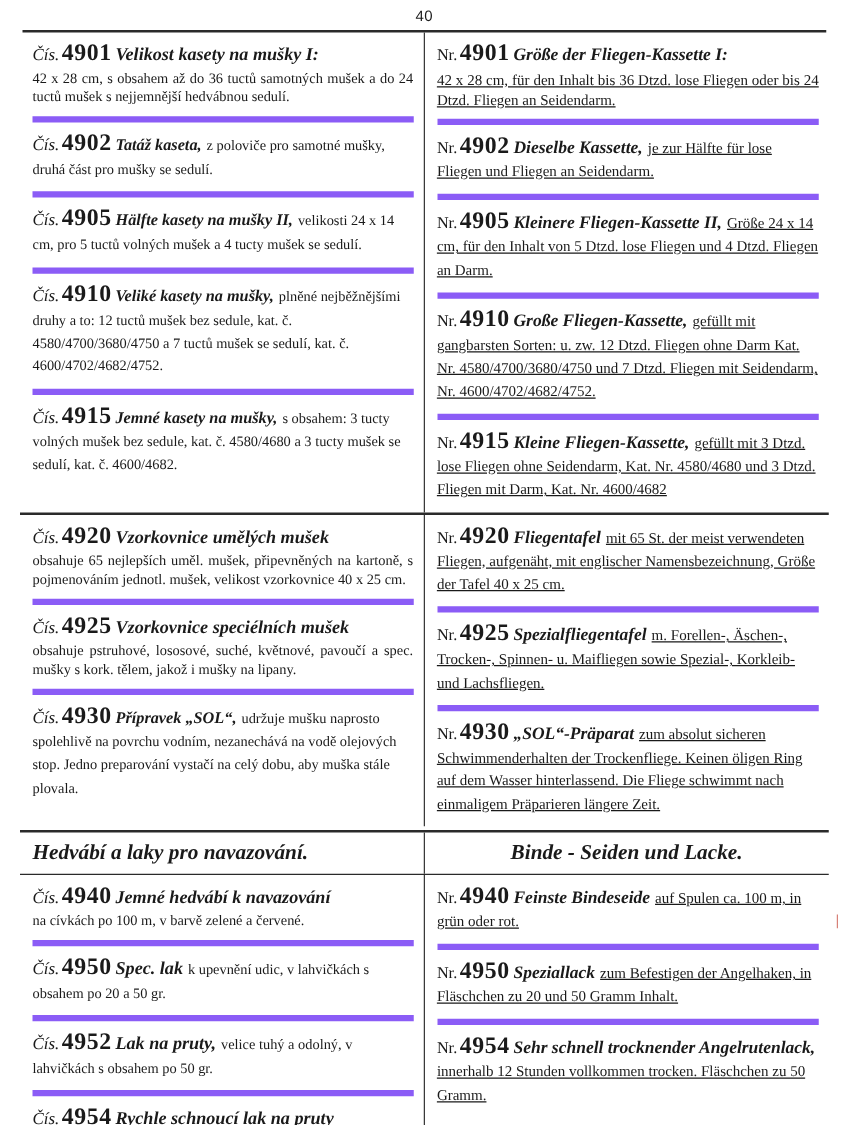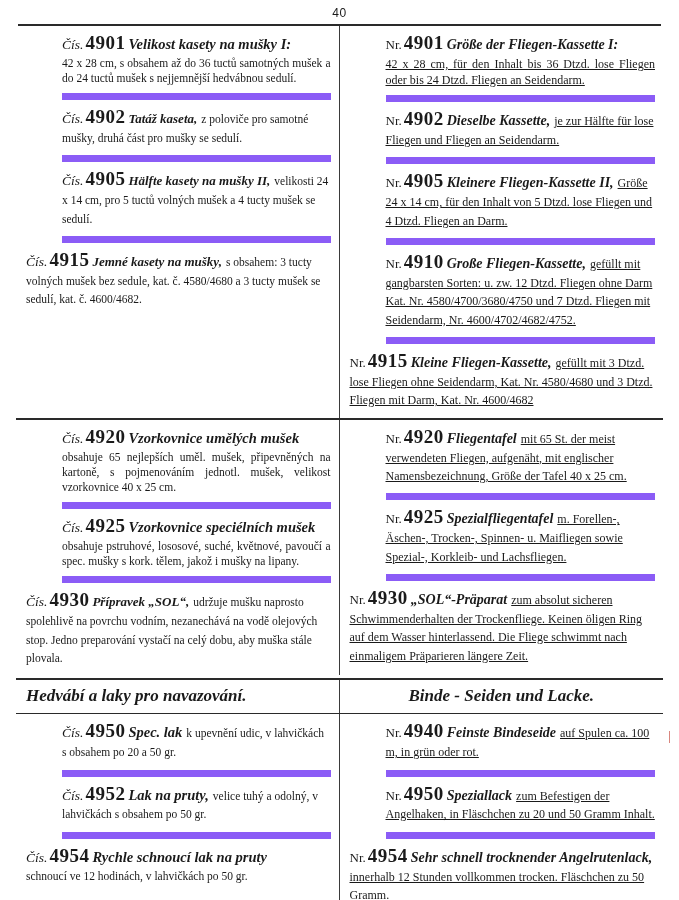--- a/index.html
+++ b/index.html
@@ -48,22 +48,21 @@
     border-right: 1px solid #3a3a3a;
   }
   .col-right {
     width: 50%;
     padding: 0 8px 0 10px;
   }
   .entry {
     padding: 6px 0 7px 0;
   }
   .entry.with-rule {
-    border-bottom: 7px solid #8b5cf6;
-    margin-left: 36px;
+    border-bottom: 5px solid #8b5cf6;
   }
   .headline {
     line-height: 1.15;
     margin-bottom: 2px;
   }
   .cis {
     font-family: "Liberation Serif", serif;
     font-size: 13.5px;
     font-style: italic;
   }
@@ -169,20 +168,26 @@
         </div>
       </div>
 
       <div class="entry with-rule">
         <div class="headline">
           <span class="cis">Čís.</span><span class="num">4905</span><span class="title-inline">Hälfte kasety na mušky II,</span>
           <span class="body-text">velikosti 24 x 14 cm, pro 5 tuctů volných mušek a 4 tucty mušek se sedulí.</span>
         </div>
       </div>
 
+      <div class="entry with-rule">
+        <div class="headline">
+          <span class="cis">Čís.</span><span class="num">4910</span><span class="title-inline">Veliké kasety na mušky,</span>
+          <span class="body-text">plněné nejběžnějšími druhy a to: 12 tuctů mušek bez sedule, kat. č. 4580/4700/3680/4750 a 7 tuctů mušek se sedulí, kat. č. 4600/4702/4682/4752.</span>
+        </div>
+      </div>
 
       <div class="entry">
         <div class="headline">
           <span class="cis">Čís.</span><span class="num">4915</span><span class="title-inline">Jemné kasety na mušky,</span>
           <span class="body-text">s obsahem: 3 tucty volných mušek bez sedule, kat. č. 4580/4680 a 3 tucty mušek se sedulí, kat. č. 4600/4682.</span>
         </div>
       </div>
 
     </div>
 
@@ -283,20 +288,26 @@
   <div class="section-band">
     <div class="band-inner">
       <div class="band-cell left">Hedvábí a laky pro navazování.</div>
       <div class="band-cell">Binde - Seiden und Lacke.</div>
     </div>
   </div>
 
   <div class="columns">
     <div class="col col-left">
 
+      <div class="entry with-rule">
+        <div class="headline">
+          <span class="cis">Čís.</span><span class="num">4940</span><span class="title">Jemné hedvábí k navazování</span>
+        </div>
+        <div class="body-text">na cívkách po 100 m, v barvě zelené a červené.</div>
+      </div>
 
       <div class="entry with-rule">
         <div class="headline">
           <span class="cis">Čís.</span><span class="num">4950</span><span class="title">Spec. lak</span>
           <span class="body-text">k upevnění udic, v lahvičkách s obsahem po 20 a 50 gr.</span>
         </div>
       </div>
 
       <div class="entry with-rule">
         <div class="headline">

